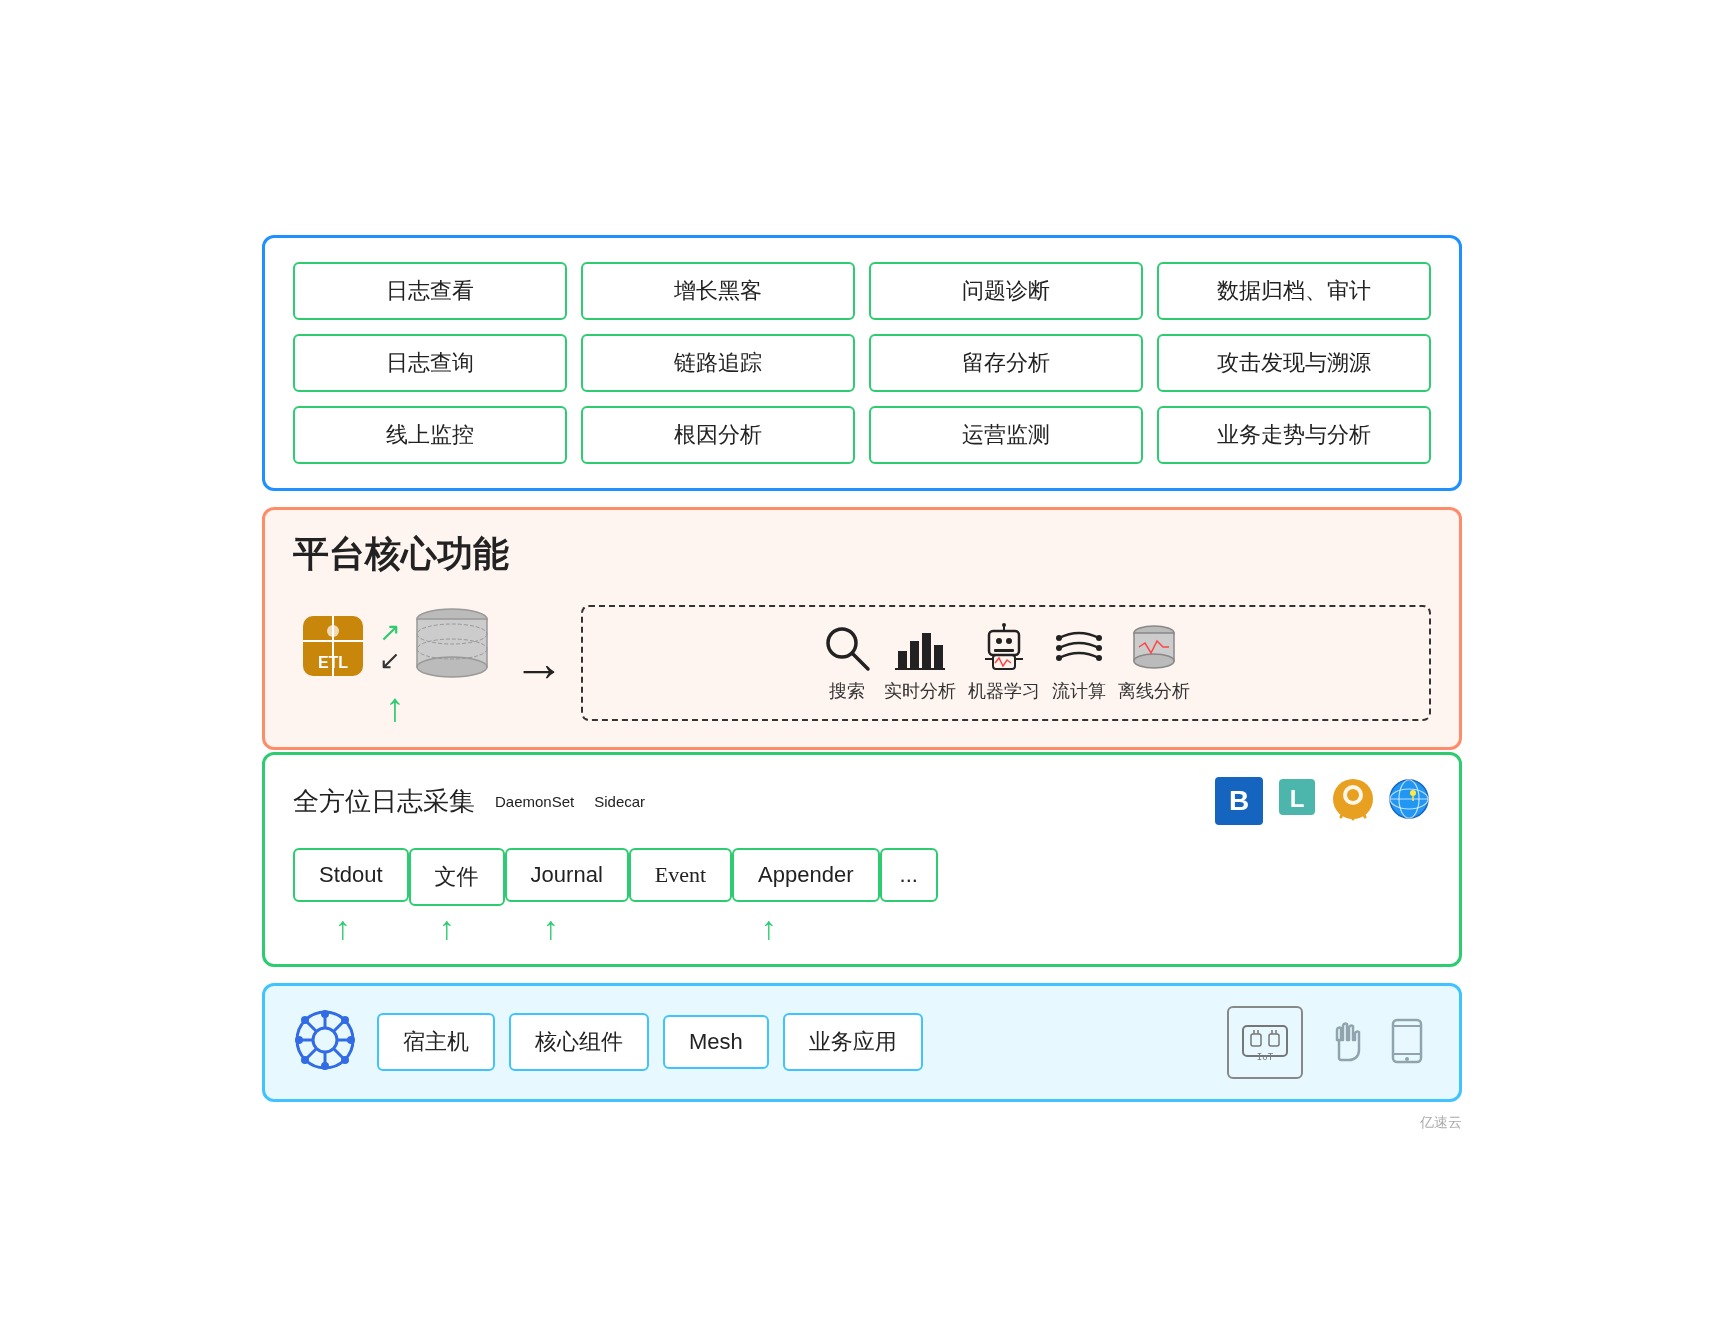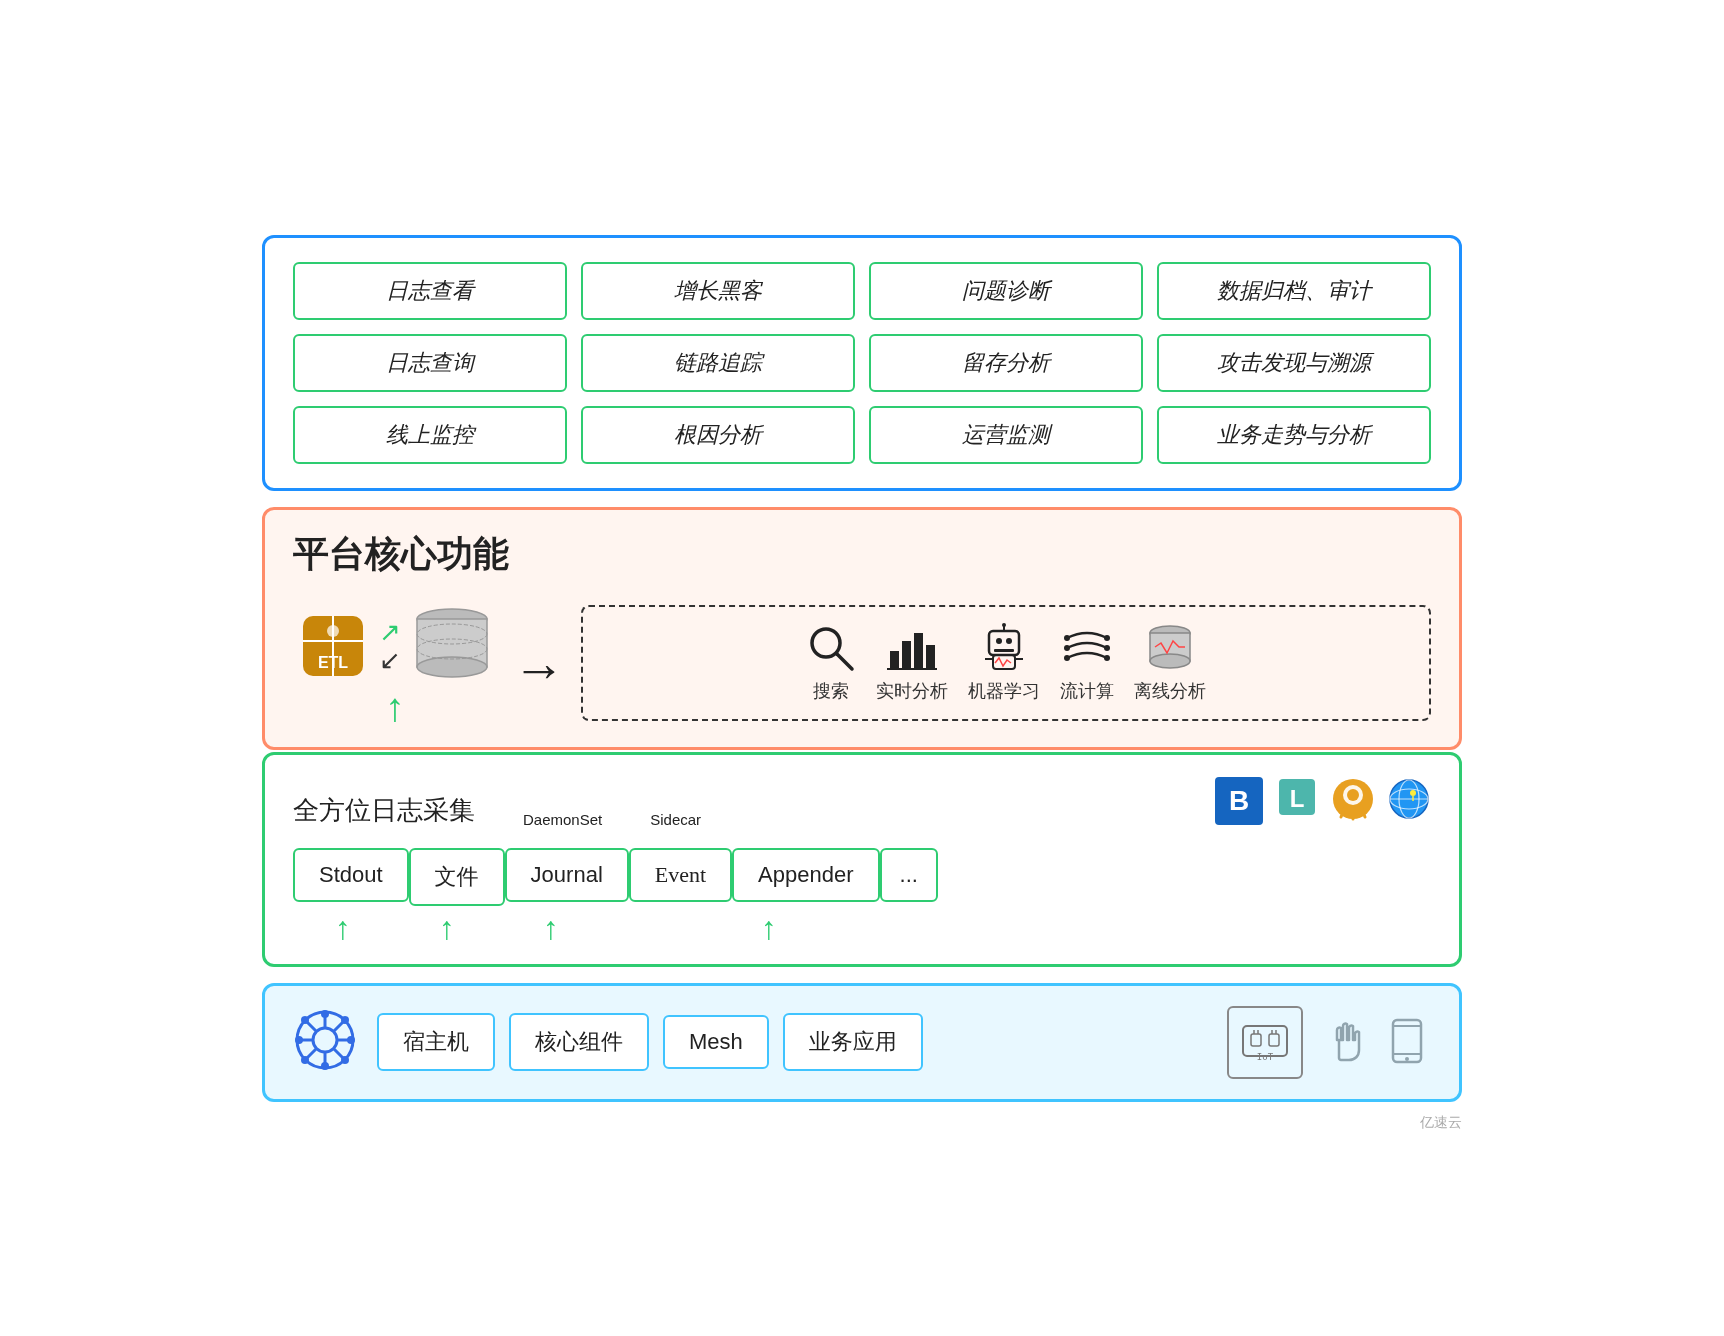--- a/index.html
+++ b/index.html
@@ -20,21 +20,20 @@
       position: relative;
     }
 
     
     .top-section {
       border: 3px solid #1e90ff;
       border-radius: 12px;
       padding: 24px 28px;
       margin-bottom: 16px;
       background: #fff;
-      font-style: italic;
     }
     .use-case-grid {
       display: grid;
       grid-template-columns: repeat(4, 1fr);
       grid-template-rows: repeat(3, auto);
       gap: 14px;
     }
     .use-case-item {
       border: 2px solid #2ecc71;
       border-radius: 6px;
@@ -64,21 +63,21 @@
       border-radius: 8px;
       padding: 16px 20px;
       display: flex;
       flex-direction: column;
       align-items: center;
       gap: 12px;
       flex: 1;
     }
     .analysis-icons {
       display: flex;
-      gap: 20px;
+      gap: 12px;
       align-items: flex-end;
     }
     .analysis-item {
       display: flex;
       flex-direction: column;
       align-items: center;
       gap: 6px;
     }
     .analysis-label {
       font-size: 18px;
@@ -88,22 +87,22 @@
     
     .collection-section {
       border: 3px solid #2ecc71;
       border-radius: 12px;
       padding: 20px 28px;
       margin-bottom: 16px;
       background: #fff;
     }
     .collection-header {
       display: flex;
-      align-items: flex-end;
-      gap: 48px;
+      align-items: center;
+      gap: 20px;
       margin-bottom: 20px;
     }
     .collection-title {
       font-size: 26px;
       color: #222;
     }
     .daemon-label {
       font-size: 15px;
       color: #222;
     }

